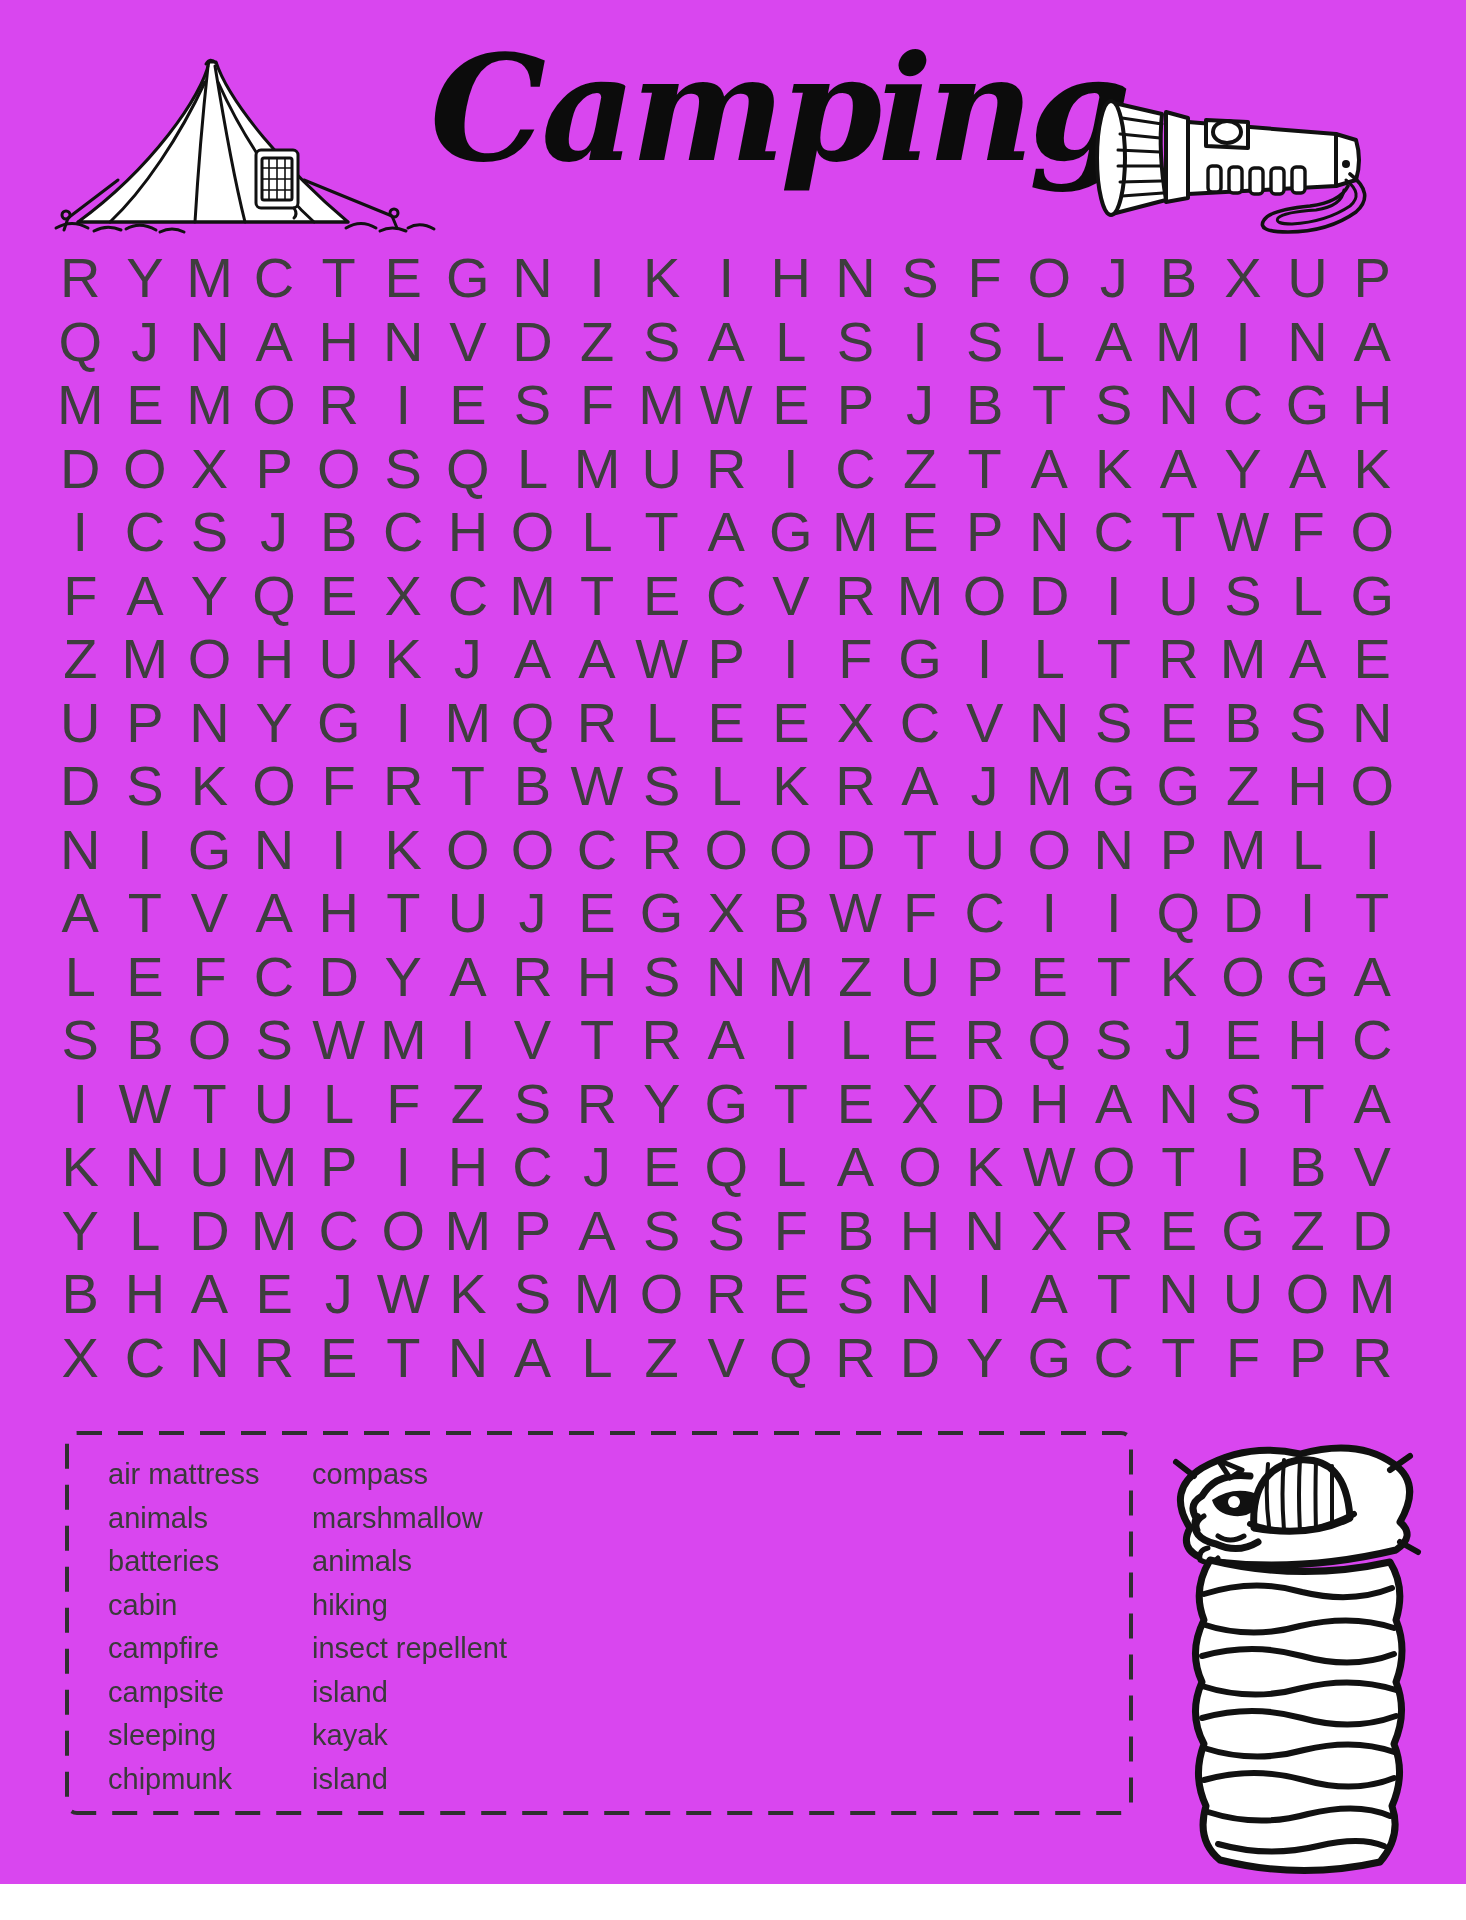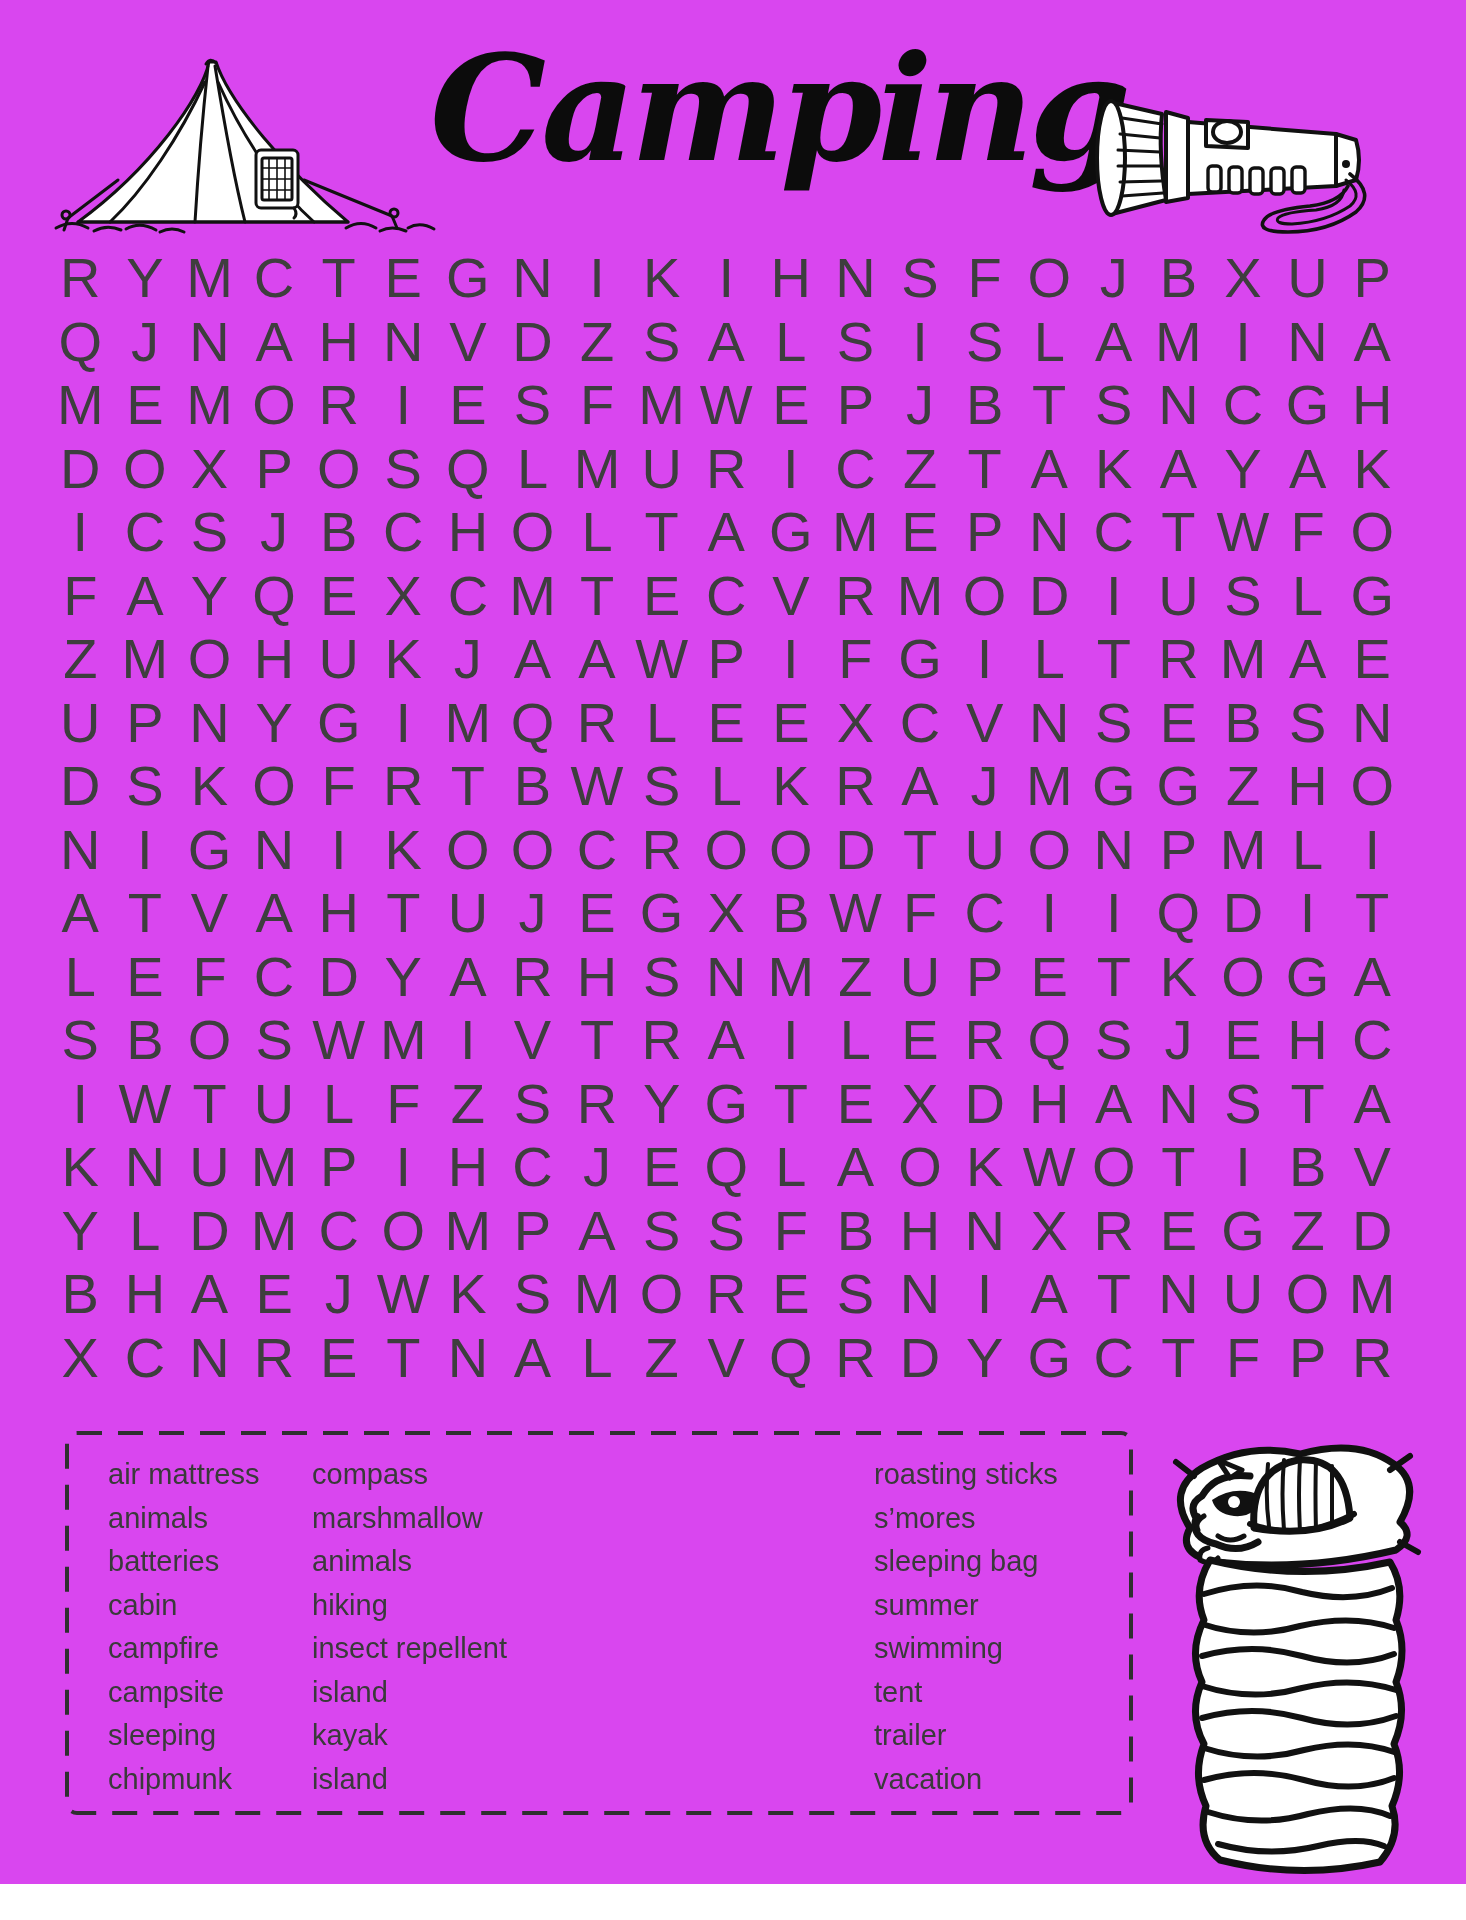--- a/index.html
+++ b/index.html
@@ -509,30 +509,20 @@
     <ul class="wcol c1">
         <li>compass</li>
         <li>marshmallow</li>
         <li>animals</li>
         <li>hiking</li>
         <li>insect repellent</li>
         <li>island</li>
         <li>kayak</li>
         <li>island</li>
       </ul>
-    <ul class="wcol c3">
-        <li>roasting sticks</li>
-        <li>s’mores</li>
-        <li>sleeping bag</li>
-        <li>summer</li>
-        <li>swimming</li>
-        <li>tent</li>
-        <li>trailer</li>
-        <li>vacation</li>
-      </ul>
   </div>
 
   <div class="bag-art">
     <svg width="290" height="460" viewBox="0 0 290 460">
       <g stroke="#111111" stroke-width="7" fill="#ffffff" stroke-linecap="round" stroke-linejoin="round">
 
         <path d="M40,100 Q16,62 52,40 Q98,14 150,26 Q208,10 244,36 Q272,56 250,94 Q266,108 246,122 Q154,144 66,134 Q26,126 40,100 Z"></path>
         <path d="M44,48 L26,34 M240,42 L260,28 M250,114 L268,124" stroke-width="6"></path>
 
         <path d="M100,48 Q66,44 52,68 Q38,76 46,90 Q40,110 66,116 Q88,126 108,114" fill="#ffffff"></path>

